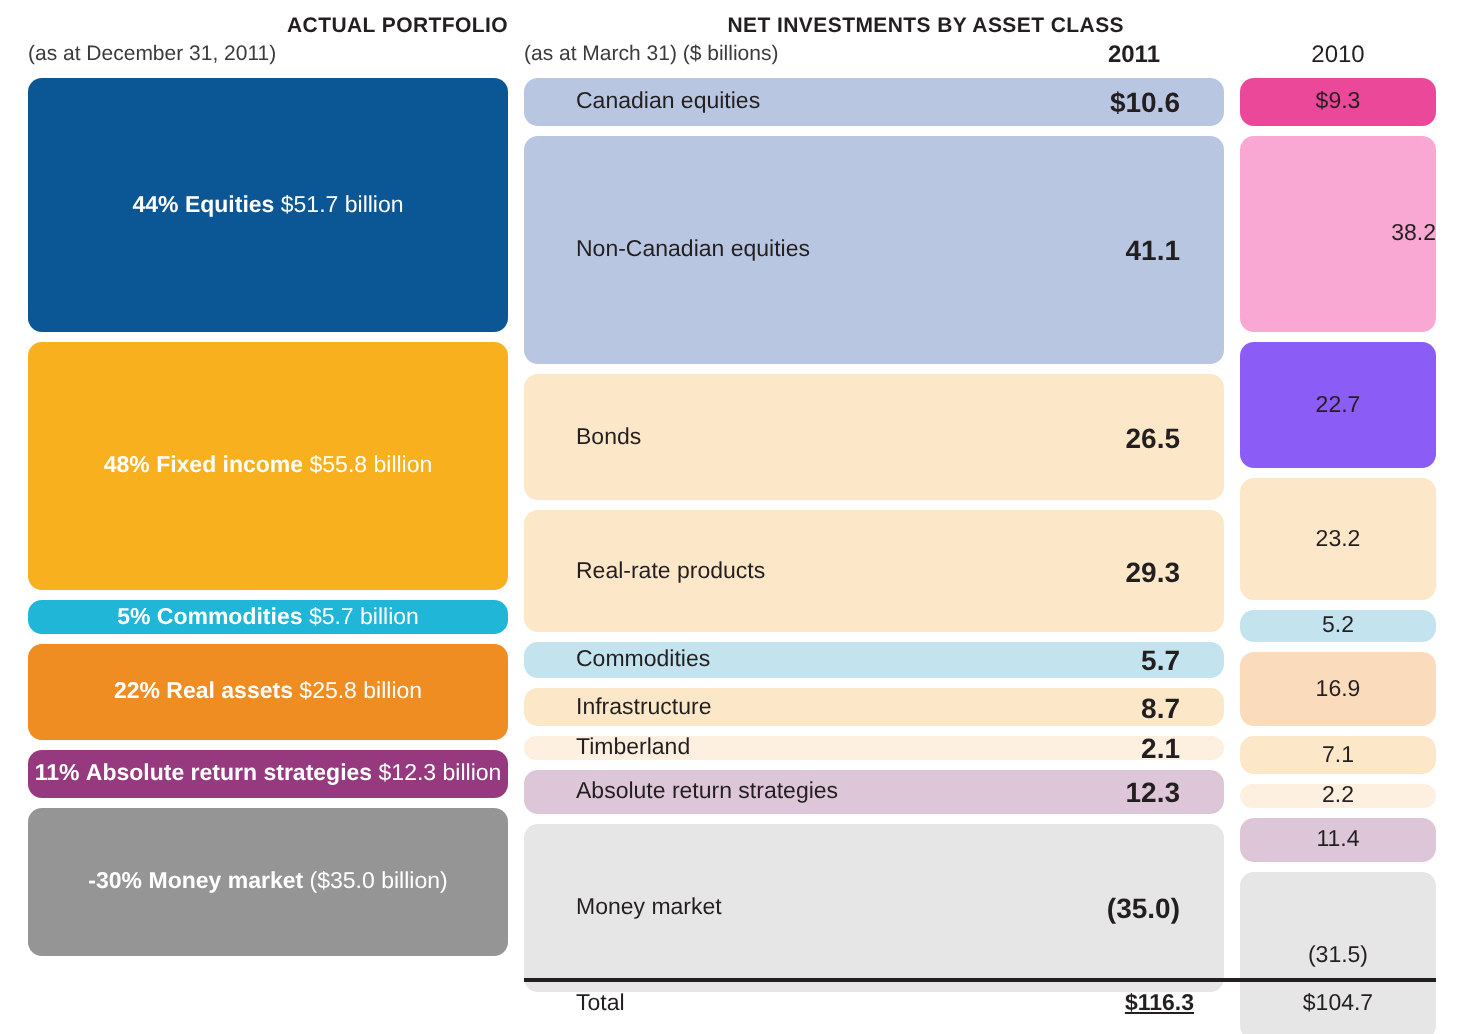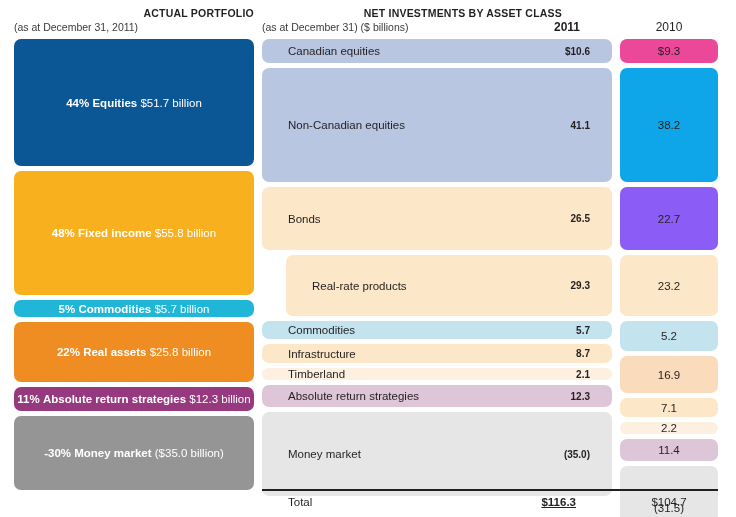--- a/index.html
+++ b/index.html
@@ -105,21 +105,21 @@
     overflow: hidden;
   }
   .row-name {
     font-size: 11.5px;
     color: #231f20;
     padding-left: 26px;
     flex: 1 1 auto;
     white-space: nowrap;
   }
   .row-val {
-    font-size: 10px;
+    font-size: 14px;
     font-weight: bold;
     color: #231f20;
     padding-right: 22px;
     text-align: right;
     white-space: nowrap;
   }
   .rrow {
     border-radius: 7px;
     margin-bottom: 5px;
     display: flex;
@@ -144,21 +144,21 @@
   }
   .total-name {
     position: absolute;
     left: 288px;
     top: 496px;
     font-size: 11.5px;
     color: #231f20;
   }
   .total-2011 {
     position: absolute;
-    left: 456px;
+    left: 477px;
     top: 496px;
     width: 120px;
     text-align: right;
     font-size: 11.5px;
     font-weight: bold;
     color: #231f20;
     text-decoration: underline;
   }
   .total-2010 {
     position: absolute;
@@ -173,37 +173,37 @@
 </head>
 <body>
 
 <div class="hdr-left">
   <div class="hdr-title">ACTUAL PORTFOLIO</div>
   <div class="hdr-sub">(as at December 31, 2011)</div>
 </div>
 
 <div class="hdr-mid">
   <div class="hdr-title">NET INVESTMENTS BY ASSET CLASS</div>
-  <div class="hdr-sub">(as at December 31) ($ billions)</div>
+  <div class="hdr-sub">(as at March 31) ($ billions)</div>
 </div>
 
 <div class="col-year y2011">2011</div>
 <div class="col-year y2010">2010</div>
 
 <div class="portfolio" id="portfolio-col">
     <div class="pf-block" style="background: rgb(11, 86, 148); height: 127px;">
       <div class="pf-label"><span class="pct">44%</span> <span class="pct">Equities</span> <span class="amt">$51.7 billion</span></div>
     </div>
     <div class="pf-block" style="background: rgb(249, 176, 30); height: 124px;">
       <div class="pf-label"><span class="pct">48%</span> <span class="pct">Fixed income</span> <span class="amt">$55.8 billion</span></div>
     </div>
     <div class="pf-block" style="background: rgb(31, 182, 216); height: 17px;">
       <div class="pf-label"><span class="pct">5%</span> <span class="pct">Commodities</span> <span class="amt">$5.7 billion</span></div>
     </div>
-    <div class="pf-block" style="background: rgb(239, 140, 34); height: 60px;">
+    <div class="pf-block" style="background: rgb(239, 140, 34); height: 48px;">
       <div class="pf-label"><span class="pct">22%</span> <span class="pct">Real assets</span> <span class="amt">$25.8 billion</span></div>
     </div>
     <div class="pf-block" style="background: rgb(150, 57, 126); height: 24px;">
       <div class="pf-label"><span class="pct">11%</span> <span class="pct">Absolute return strategies</span> <span class="amt">$12.3 billion</span></div>
     </div>
     <div class="pf-block" style="background: rgb(149, 149, 149); height: 74px;">
       <div class="pf-label"><span class="pct">-30%</span> <span class="pct">Money market</span> <span class="amt">($35.0 billion)</span></div>
     </div>
   </div>
 
@@ -213,21 +213,21 @@
       <div class="row-val">$10.6</div>
     </div>
     <div class="row" style="background: rgb(185, 198, 226); height: 114px;">
       <div class="row-name">Non-Canadian equities</div>
       <div class="row-val">41.1</div>
     </div>
     <div class="row" style="background: rgb(252, 231, 200); height: 63px;">
       <div class="row-name">Bonds</div>
       <div class="row-val">26.5</div>
     </div>
-    <div class="row" style="background: rgb(252, 231, 200); height: 61px; margin-left: 24px;">
+    <div class="row" style="background: rgb(252, 231, 200); height: 61px;">
       <div class="row-name">Real-rate products</div>
       <div class="row-val">29.3</div>
     </div>
     <div class="row" style="background: rgb(195, 228, 239); height: 18px;">
       <div class="row-name">Commodities</div>
       <div class="row-val">5.7</div>
     </div>
     <div class="row" style="background: rgb(252, 231, 200); height: 19px;">
       <div class="row-name">Infrastructure</div>
       <div class="row-val">8.7</div>
@@ -243,30 +243,30 @@
     <div class="row" style="background: rgb(230, 230, 230); height: 84px;">
       <div class="row-name">Money market</div>
       <div class="row-val">(35.0)</div>
     </div>
   </div>
 
 <div class="rows-right" id="rows-right">
     <div class="rrow" style="background: #ec4899; height: 24px;">
       <div class="rrow-val">$9.3</div>
     </div>
-    <div class="rrow" style="background: #0ea5e9; height: 114px;">
+    <div class="rrow" style="background: #f9a8d4; height: 98px; justify-content: flex-end;">
       <div class="rrow-val">38.2</div>
     </div>
     <div class="rrow" style="background: #8b5cf6; height: 63px;">
       <div class="rrow-val">22.7</div>
     </div>
     <div class="rrow" style="background: rgb(252, 231, 200); height: 61px;">
       <div class="rrow-val">23.2</div>
     </div>
-    <div class="rrow" style="background: rgb(195, 228, 239); height: 30px;">
+    <div class="rrow" style="background: rgb(195, 228, 239); height: 16px;">
       <div class="rrow-val">5.2</div>
     </div>
     <div class="rrow" style="background: rgb(250, 220, 189); height: 37px;">
       <div class="rrow-val">16.9</div>
     </div>
     <div class="rrow" style="background: rgb(252, 231, 200); height: 19px;">
       <div class="rrow-val">7.1</div>
     </div>
     <div class="rrow" style="background: rgb(253, 240, 224); height: 12px;">
       <div class="rrow-val">2.2</div>

